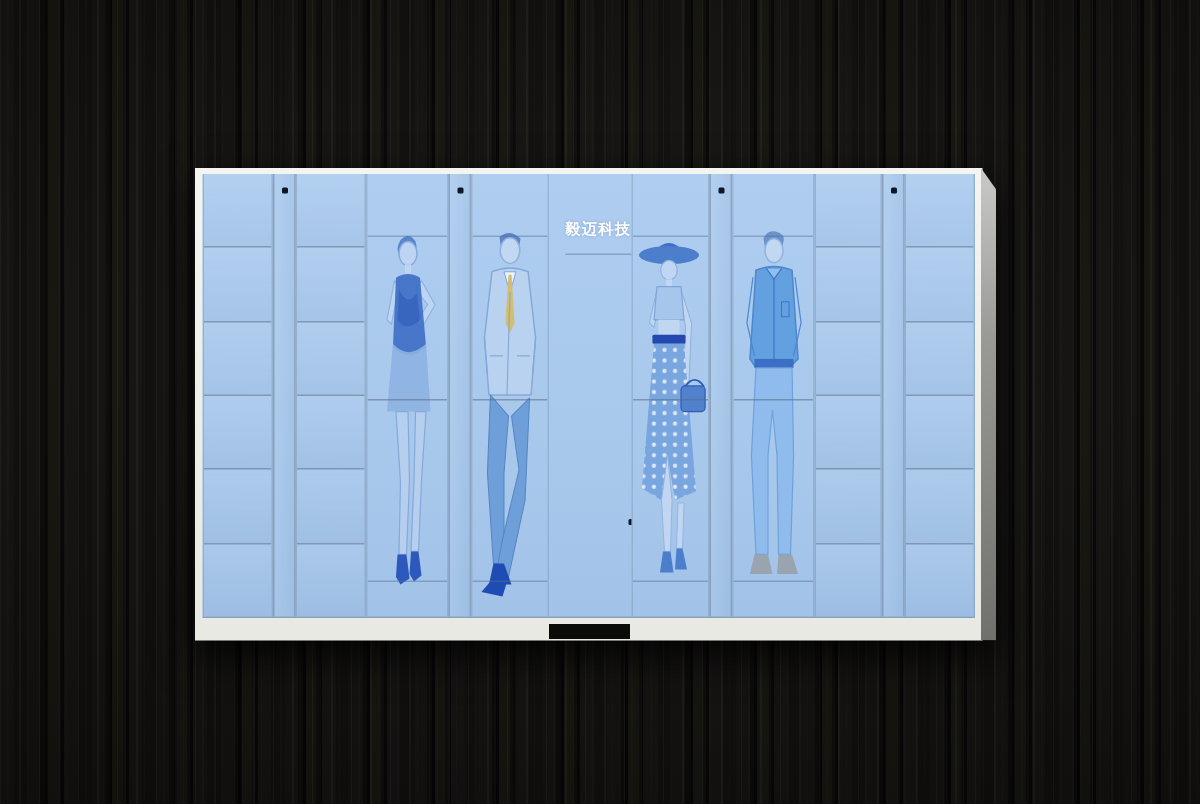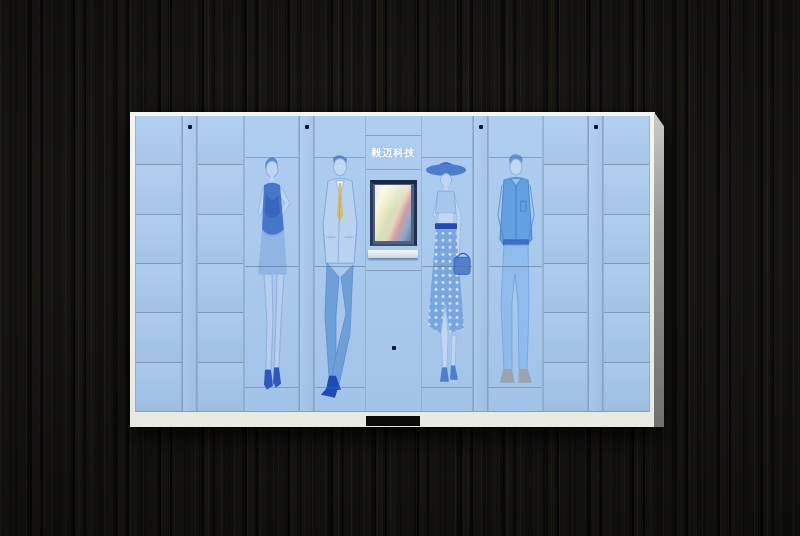--- a/index.html
+++ b/index.html
@@ -32,21 +32,21 @@
     background:linear-gradient(90deg, rgba(255,255,255,.05), rgba(30,50,80,.04));}
   .lock-dot{position:absolute;top:9px;left:50%;margin-left:-2px;width:4px;height:4px;
     background:#0e1726;border-radius:1px;}
   .col.figure{border-left:1px solid rgba(110,128,152,.3);border-right:1px solid rgba(110,128,152,.3);}
   .col.figure .panel-line{position:absolute;left:0;right:0;height:1px;background:rgba(92,110,134,.45);}
   .col.figure .line-top{top:13.8%;}
   .col.figure .line-mid{top:51%;background:rgba(88,106,130,.55);}
   .col.figure .line-bot{top:92%;}
   .col.figure svg{position:absolute;left:50%;top:12.5%;height:85%;transform:translateX(-50%);}
   
-  .kiosk{display:flex;flex-direction:column;height:100%;}
+  .kiosk{display:flex;flex-direction:column;height:100%;align-items:flex-end;}
   .k-top{height:19px;border-bottom:1px solid rgba(92,110,134,.5);}
   .k-logo{height:33px;display:flex;align-items:center;justify-content:center;
     border-bottom:1px solid rgba(92,110,134,.45);}
   .k-logo span{color:#ffffff;font-size:10px;font-weight:bold;letter-spacing:1px;
     text-shadow:0 0 2px rgba(130,160,200,.9);white-space:nowrap;}
   .k-screen{height:100px;position:relative;border-bottom:1px solid rgba(92,110,134,.5);}
   .recess{position:absolute;left:4px;top:10px;width:47px;height:66px;box-sizing:border-box;
     background:#4e6184;border-left:3px solid #2b3a58;border-top:4px solid #1c2940;
     border-right:3px solid #223050;border-bottom:2px solid #3a4c70;}
   .display{position:absolute;left:2px;top:1px;right:3px;bottom:3px;

